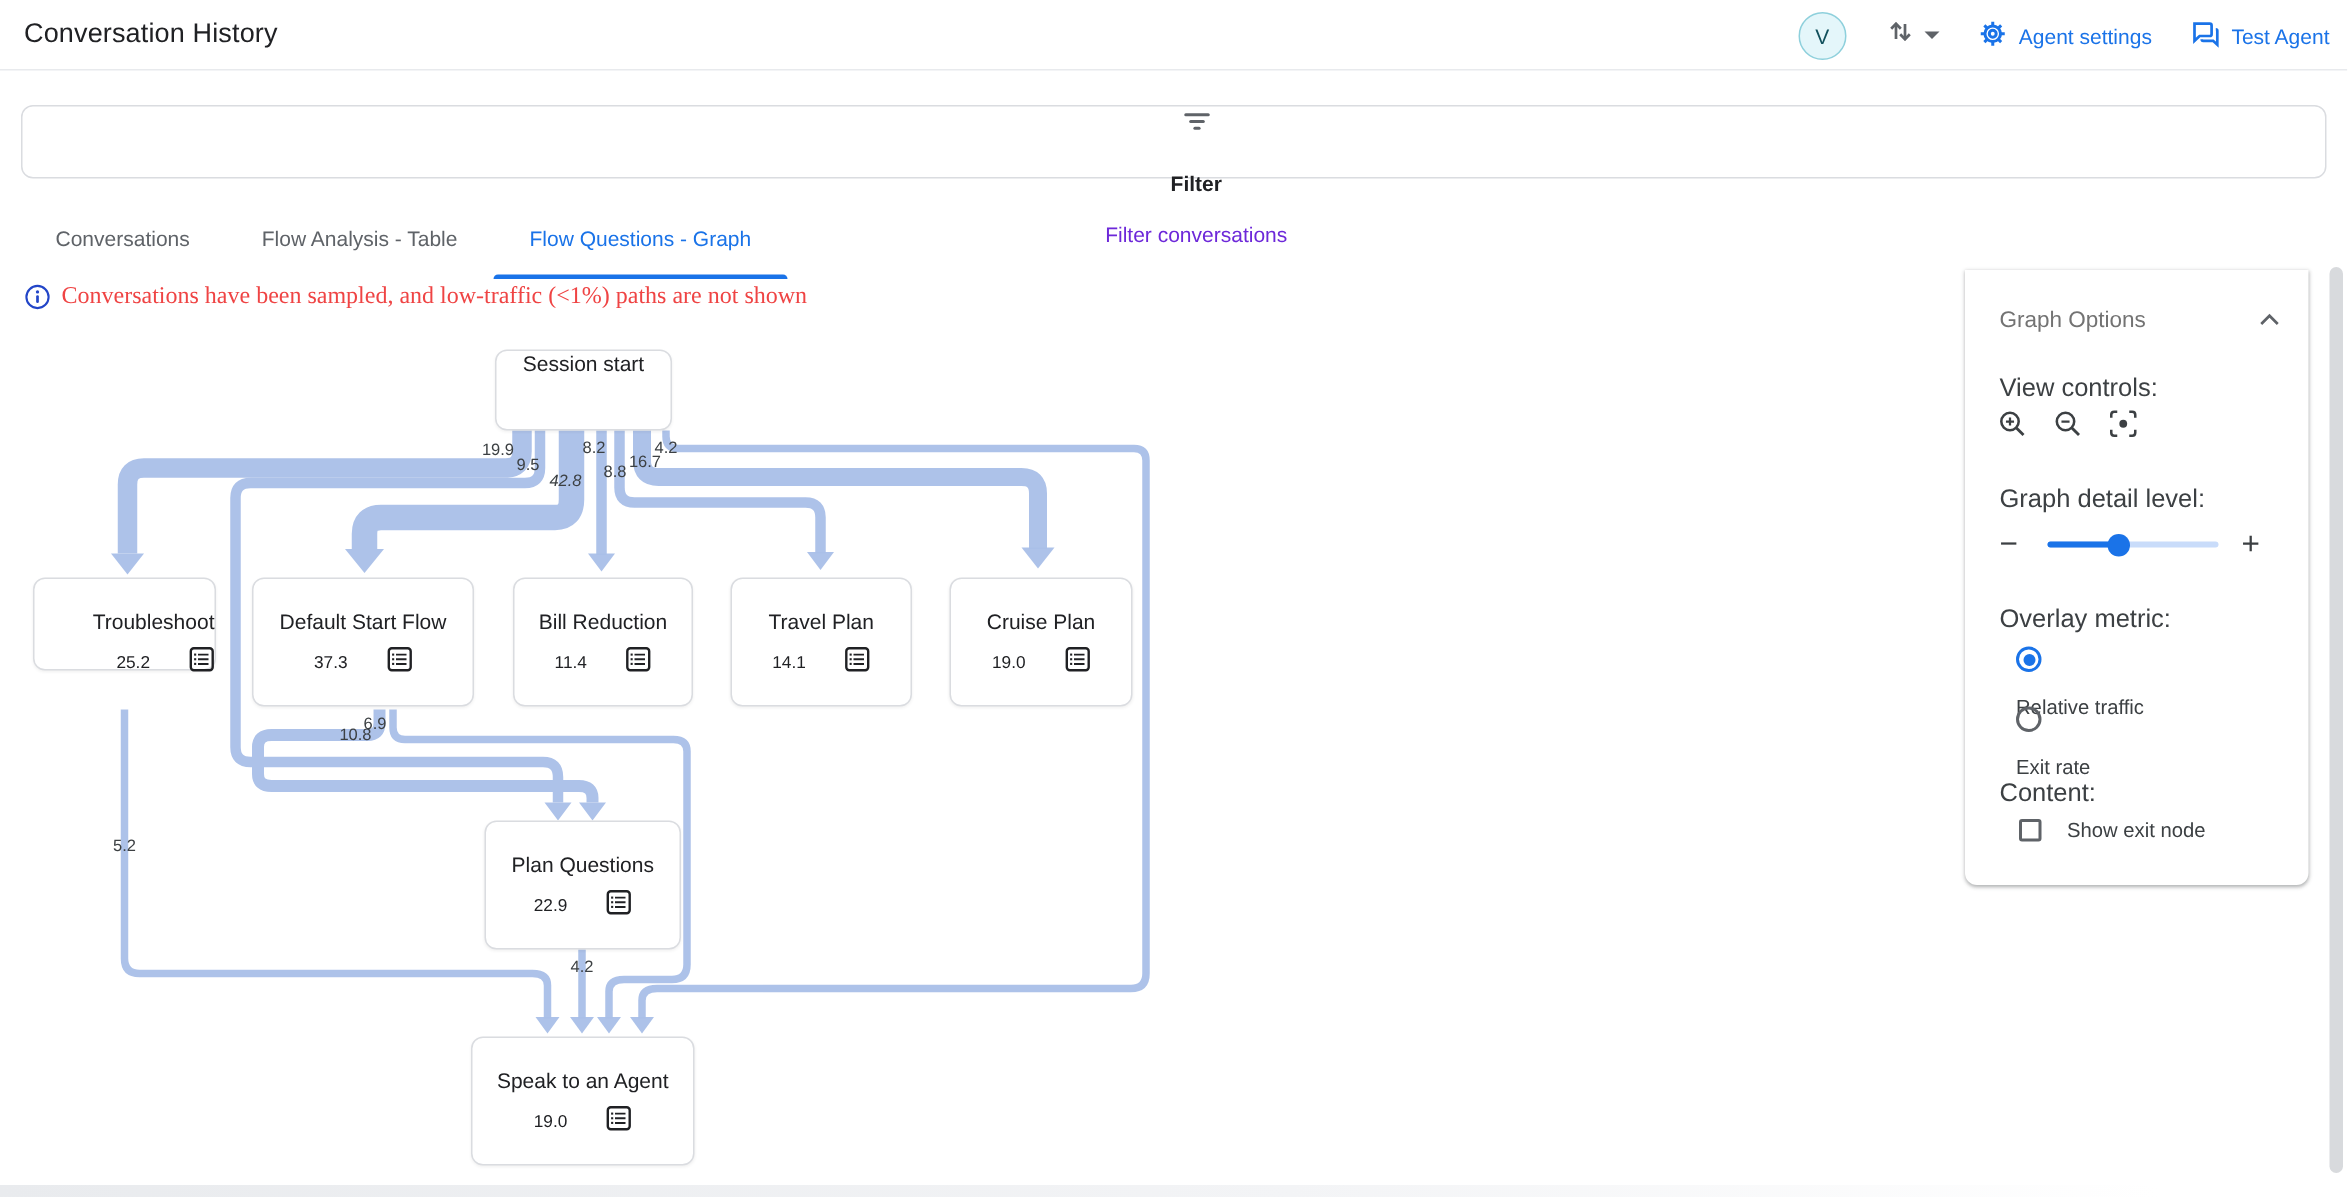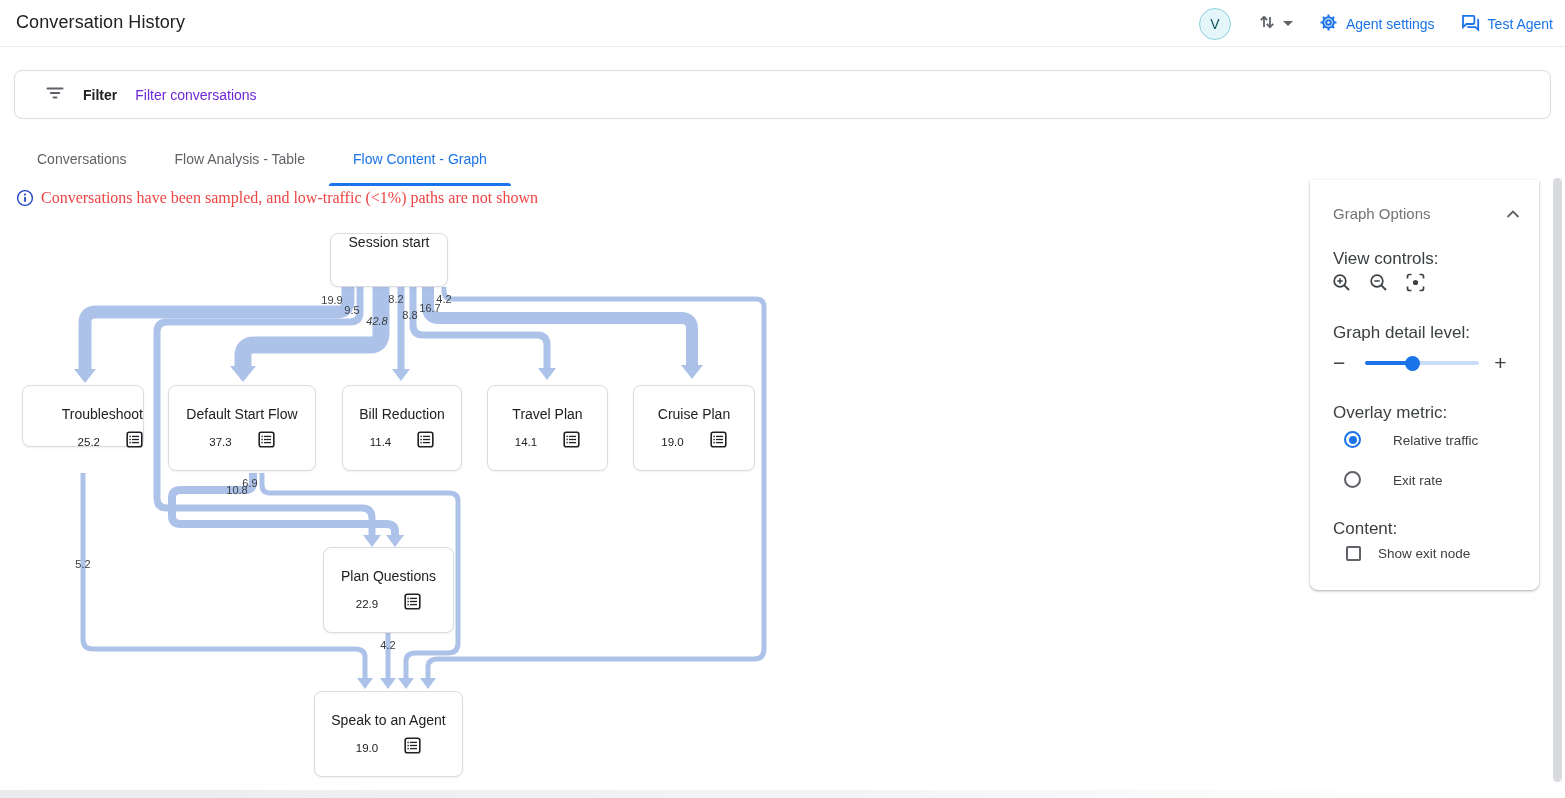--- a/index.html
+++ b/index.html
@@ -10,21 +10,21 @@
   
   .header { position:absolute; left:0; top:0; width:1565px; height:47px; border-bottom:1px solid #e8eaed; display:flex; align-items:center; }
   .page-title { position:absolute; left:16px; top:12px; font-size:18px; font-weight:500; color:#202124; letter-spacing:.1px; }
   .header-right { position:absolute; right:12px; top:0; height:47px; display:flex; align-items:center; gap:26px; }
   .avatar { width:32px; height:32px; border-radius:50%; background:#e4f6fa; border:1px solid #8ed0dc; color:#11505c; font-size:14px; font-weight:500; display:flex; align-items:center; justify-content:center; cursor:pointer; }
   .sort-group { display:flex; align-items:center; gap:6px; cursor:pointer; }
   .caret-down { width:0; height:0; border-left:5px solid transparent; border-right:5px solid transparent; border-top:5px solid #5f6368; }
   .header-link { display:flex; align-items:center; gap:8px; color:#1a73e8; font-size:14px; font-weight:500; cursor:pointer; }
 
   
-  .filter-bar { position:absolute; left:14px; top:70px; width:1537px; height:49px; border:1px solid #dadce0; border-radius:8px; display:flex; align-items:center; padding-left:30px; gap:18px; background:#fff; }
+  .filter-bar { position:absolute; left:14px; top:70px; width:1537px; height:49px; border:1px solid #dadce0; border-radius:8px; display:flex; align-items:center; padding-left:30px; gap:18px; background:#fff;flex-direction:column; }
   .filter-label { font-size:14px; font-weight:700; color:#202124; }
   .filter-placeholder { font-size:14px; color:#6d28d9; }
 
   
   .tabs { position:absolute; left:13px; top:135px; display:flex; }
   .tab { position:relative; padding:16px 24px; font-size:14px; font-weight:500; color:#5f6368; cursor:pointer; }
   .tab.active { color:#1a73e8; }
   .tab.active::after { content:""; position:absolute; left:0; right:0; bottom:-3px; height:3px; background:#1a73e8; border-radius:3px 3px 0 0; }
 
   
@@ -46,21 +46,21 @@
   .p-title { position:absolute; left:23px; top:25px; font-size:15px; font-weight:500; color:#737373; }
   .p-chevron { position:absolute; right:18px; top:26px; cursor:pointer; }
   .p-label { position:absolute; left:23px; font-size:17px; color:#3c4043; }
   .vc-icons { position:absolute; left:21px; top:92px; display:flex; gap:16px; }
   .vc-icons svg { cursor:pointer; }
   .slider-row { position:absolute; left:23px; top:172px; width:190px; display:flex; align-items:center; }
   .slider-minus,.slider-plus { font-size:21px; color:#3c4043; cursor:pointer; line-height:1; user-select:none; }
   .slider-track { position:relative; width:114px; height:4px; background:#c9dcfa; border-radius:2px; margin:0 15px 0 20px; cursor:pointer; }
   .slider-fill { position:absolute; left:0; top:0; height:4px; width:47px; background:#1a73e8; border-radius:2px; }
   .slider-thumb { position:absolute; left:40px; top:-5px; width:15px; height:15px; border-radius:50%; background:#1a73e8; }
-  .radio-row { position:absolute; left:34px; display:flex; align-items:flex-end; gap:32px; cursor:pointer; }
+  .radio-row { position:absolute; left:34px; display:flex; align-items:flex-start; gap:16px; cursor:pointer;flex-direction:column; }
   .radio { width:17px; height:17px; border-radius:50%; border:2px solid #5f6368; position:relative; flex:0 0 auto; }
   .radio.sel { border-color:#1a73e8; }
   .radio.sel::after { content:""; position:absolute; left:2.5px; top:2.5px; width:8px; height:8px; border-radius:50%; background:#1a73e8; }
   .radio-label { font-size:13.5px; color:#3c4043; }
   .check-row { position:absolute; left:36px; top:366px; display:flex; align-items:center; gap:17px; cursor:pointer; }
   .checkbox { width:15px; height:15px; border:2px solid #5f6368; border-radius:2px; }
 
   
   .v-scrollbar { position:absolute; right:3px; top:178px; width:9px; height:604px; background:#d8dadd; border-radius:5px; z-index:6; }
   .h-scrollbar { position:absolute; left:0; bottom:0; width:1565px; height:8px; background:linear-gradient(to right,#e9ebee 0%, #f3f4f6 55%, #ffffff 92%); z-index:6; }
@@ -128,21 +128,21 @@
         </g>
       </svg>
     </span>
     <span class="filter-label">Filter</span>
     <span class="filter-placeholder">Filter conversations</span>
   </div>
 
   <div class="tabs">
     <div class="tab">Conversations</div>
     <div class="tab">Flow Analysis - Table</div>
-    <div class="tab active">Flow Content - Graph</div>
+    <div class="tab active">Flow Questions - Graph</div>
   </div>
 
   <div class="notice">
     <span>
       <svg width="18" height="18" viewBox="0 0 18 18">
         <circle cx="9" cy="9" r="7.4" fill="none" stroke="#2245c8" stroke-width="1.4"></circle>
         <circle cx="9" cy="5.6" r="1.1" fill="#2245c8"></circle>
         <rect x="8.1" y="7.8" width="1.8" height="5.2" rx="0.9" fill="#2245c8"></rect>
       </svg>
     </span>

